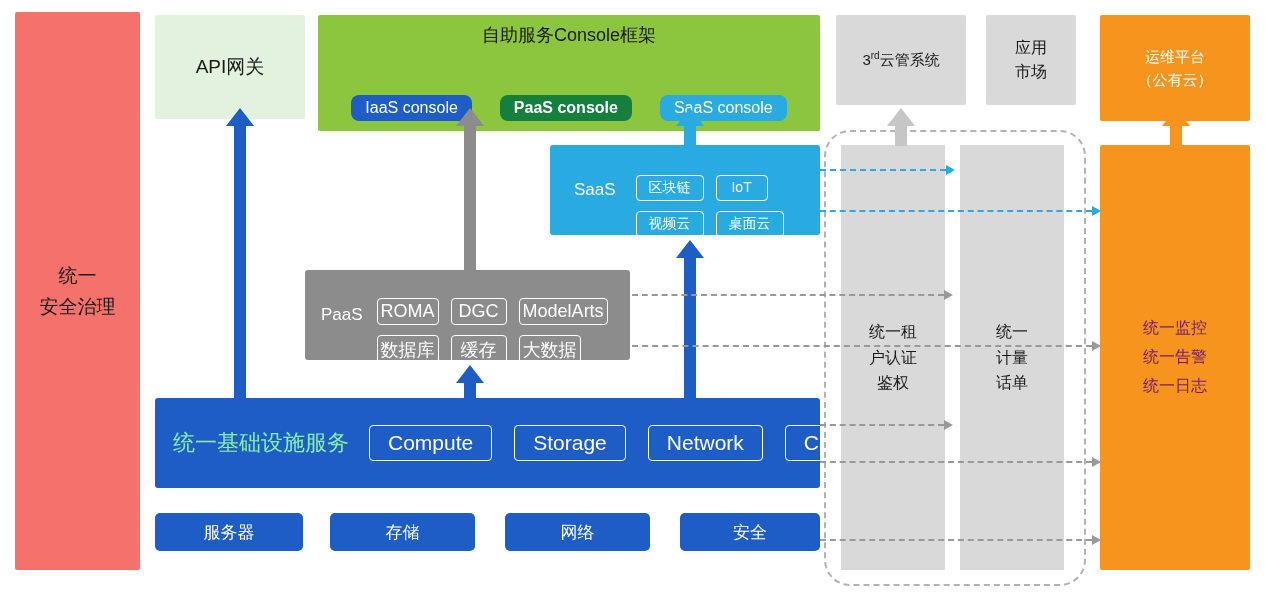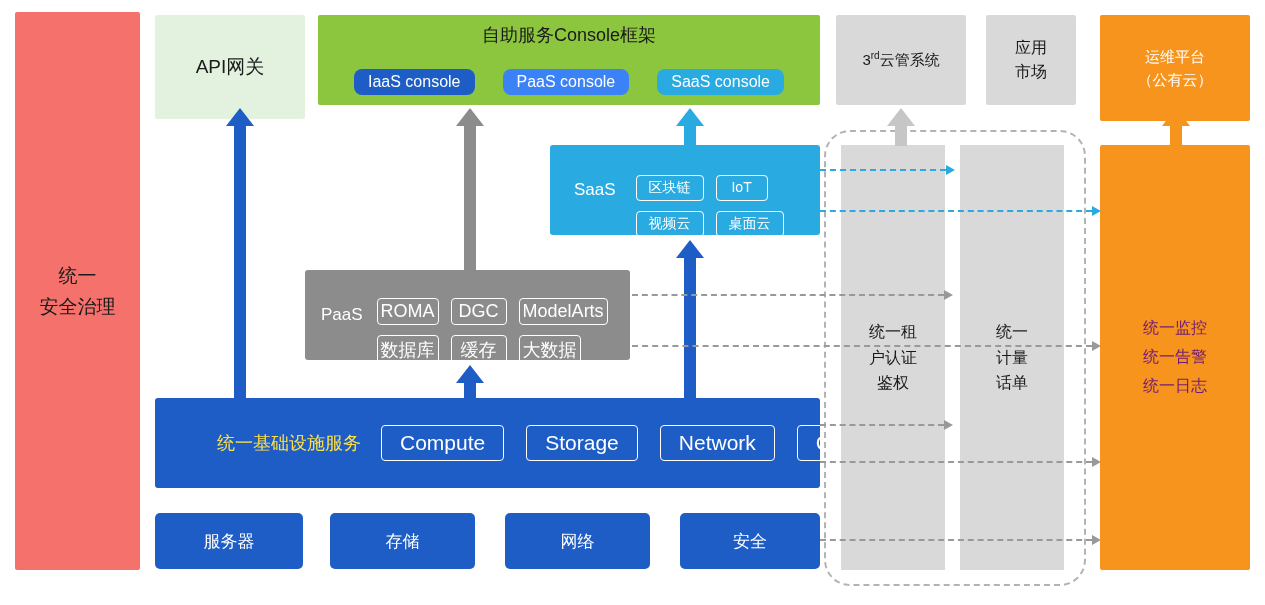--- a/index.html
+++ b/index.html
@@ -8,52 +8,52 @@
     font-family:"Liberation Sans","DejaVu Sans",sans-serif;
   }
   .box{position:absolute;box-sizing:border-box;}
   .center{display:flex;align-items:center;justify-content:center;text-align:center;}
   .pre{white-space:pre-line;}
   .pill{border:1.5px solid #fff;border-radius:4px;color:#fff;text-align:center;box-sizing:border-box;}
 
   
   .security-bar{left:15px;top:12px;width:125px;height:558px;background:#F4716C;color:#1a1a1a;font-size:19px;line-height:1.65;border-radius:2px;}
   .api-gateway{left:155px;top:15px;width:150px;height:104px;background:#E3F1DF;color:#1a1a1a;font-size:19px;border-radius:2px;}
-  .console-frame{left:318px;top:15px;width:502px;height:90px;background:#8CC63F;border-radius:2px;display:flex;flex-direction:column;align-items:center;justify-content:space-between;padding:8px 0 10px 0;}
+  .console-frame{left:318px;top:15px;width:502px;height:116px;background:#8CC63F;border-radius:2px;display:flex;flex-direction:column;align-items:center;justify-content:space-between;padding:8px 0 10px 0;}
   .console-title{color:#1a1a1a;font-size:18px;}
   .console-row{display:flex;gap:28px;}
   .console-pill{color:#fff;font-size:16px;padding:4px 14px;border-radius:8px;}
   .cp-iaas{background:#1D5DC5;}
-  .cp-paas{background:#3b82f6;}
+  .cp-paas{background:#15803d;font-weight:bold;}
   .cp-saas{background:#29ABE2;}
   .third-party{left:836px;top:15px;width:130px;height:90px;background:#D9D9D9;color:#1a1a1a;font-size:15px;border-radius:2px;}
   .third-party sup{font-size:10px;}
   .app-market{left:986px;top:15px;width:90px;height:90px;background:#D9D9D9;color:#1a1a1a;font-size:16px;line-height:1.5;border-radius:2px;}
   .ops-platform{left:1100px;top:15px;width:150px;height:106px;background:#F7941E;color:#fff;font-size:15px;line-height:1.55;border-radius:2px;}
 
   
   .saas-box{left:550px;top:145px;width:270px;height:90px;background:#29ABE2;border-radius:3px;display:flex;align-items:center;padding:0 14px 0 24px;}
   .saas-label{color:#fff;font-size:17px;margin-right:20px;}
   .pill-rows{display:flex;flex-direction:column;gap:10px;flex:1;margin-top:32px;}
   .pill-row{display:flex;gap:12px;justify-content:flex-start;}
   .saas-pill{font-size:14px;padding:3px 12px;min-width:52px;}
 
   
   .paas-box{left:305px;top:270px;width:325px;height:90px;background:#8C8C8C;border-radius:3px;display:flex;align-items:center;padding:0 10px 0 16px;}
   .paas-label{color:#fff;font-size:17px;margin-right:14px;}
   .paas-pill{font-size:18px;padding:2px 3px;min-width:56px;}
 
   
   .infra-box{left:155px;top:398px;width:665px;height:90px;background:#1D5DC5;border-radius:3px;display:flex;align-items:center;padding:0 14px 0 18px;gap:20px;}
-  .infra-label{color:#fde047;font-size:18px;white-space:nowrap;margin-left:44px;}
+  .infra-label{color:#86efac;font-size:22px;white-space:nowrap;}
   .infra-pills{display:flex;gap:22px;flex:1;justify-content:space-between;padding-right:6px;}
   .infra-pill{font-size:21px;padding:5px 18px;min-width:76px;}
 
   
-  .hw{top:513px;height:56px;background:#1D5DC5;color:#fff;font-size:17px;border-radius:5px;}
+  .hw{top:513px;height:38px;background:#1D5DC5;color:#fff;font-size:17px;border-radius:5px;}
   .hw-0{left:155px;width:148px;}
   .hw-1{left:330px;width:145px;}
   .hw-2{left:505px;width:145px;}
   .hw-3{left:680px;width:140px;text-align:center;}
 
   
   .dashed-container{left:824px;top:130px;width:262px;height:456px;border:2px dashed #B3B3B3;border-radius:26px;z-index:1;}
   .auth-bar{left:841px;top:145px;width:104px;height:425px;background:#D9D9D9;color:#1a1a1a;font-size:16px;line-height:1.6;z-index:2;}
   .meter-bar{left:960px;top:145px;width:104px;height:425px;background:#D9D9D9;color:#1a1a1a;font-size:16px;line-height:1.6;z-index:2;}
   .monitor-box{left:1100px;top:145px;width:150px;height:425px;background:#F7941E;color:#701a75;font-size:16px;line-height:1.8;border-radius:2px;z-index:2;}

